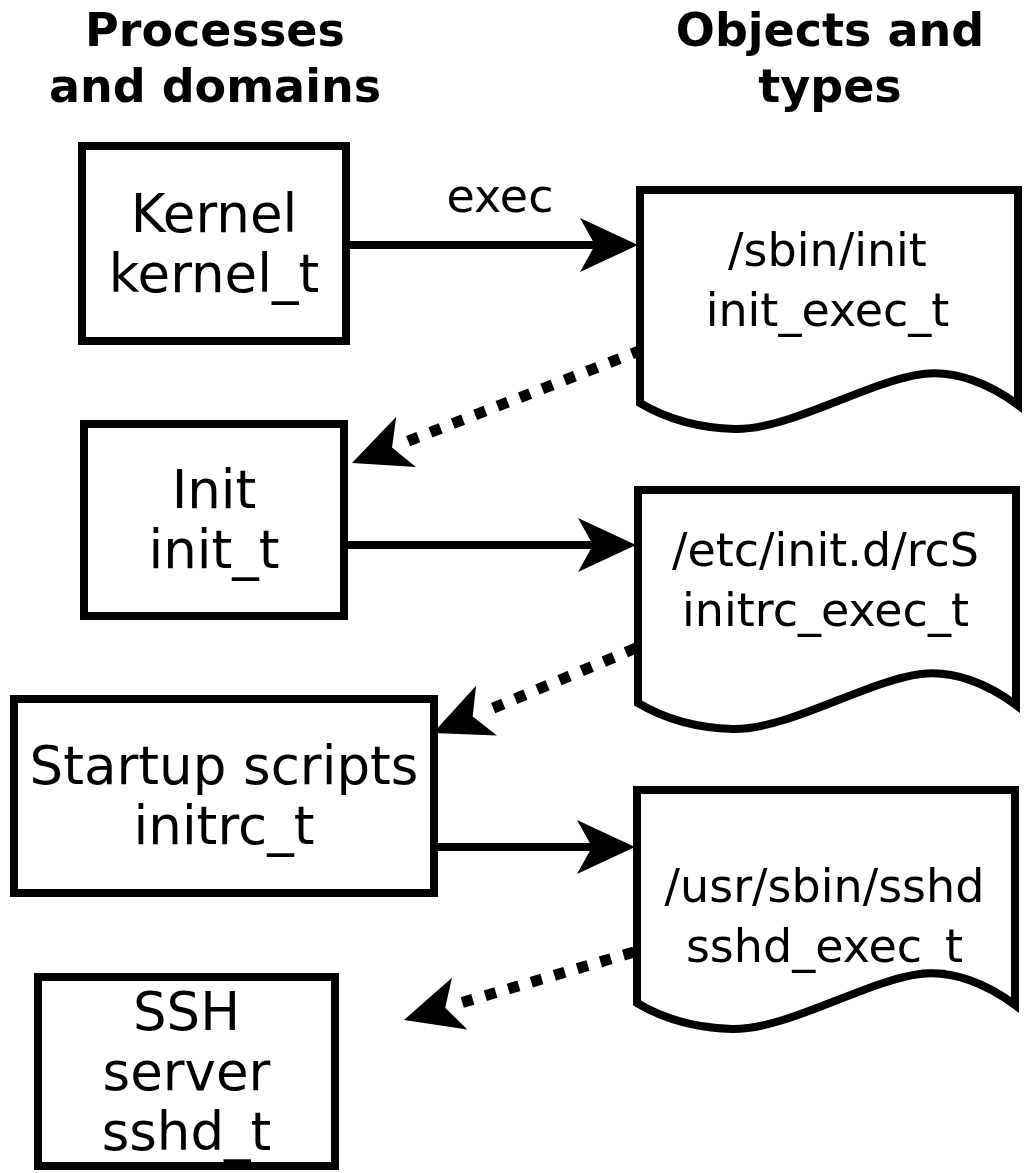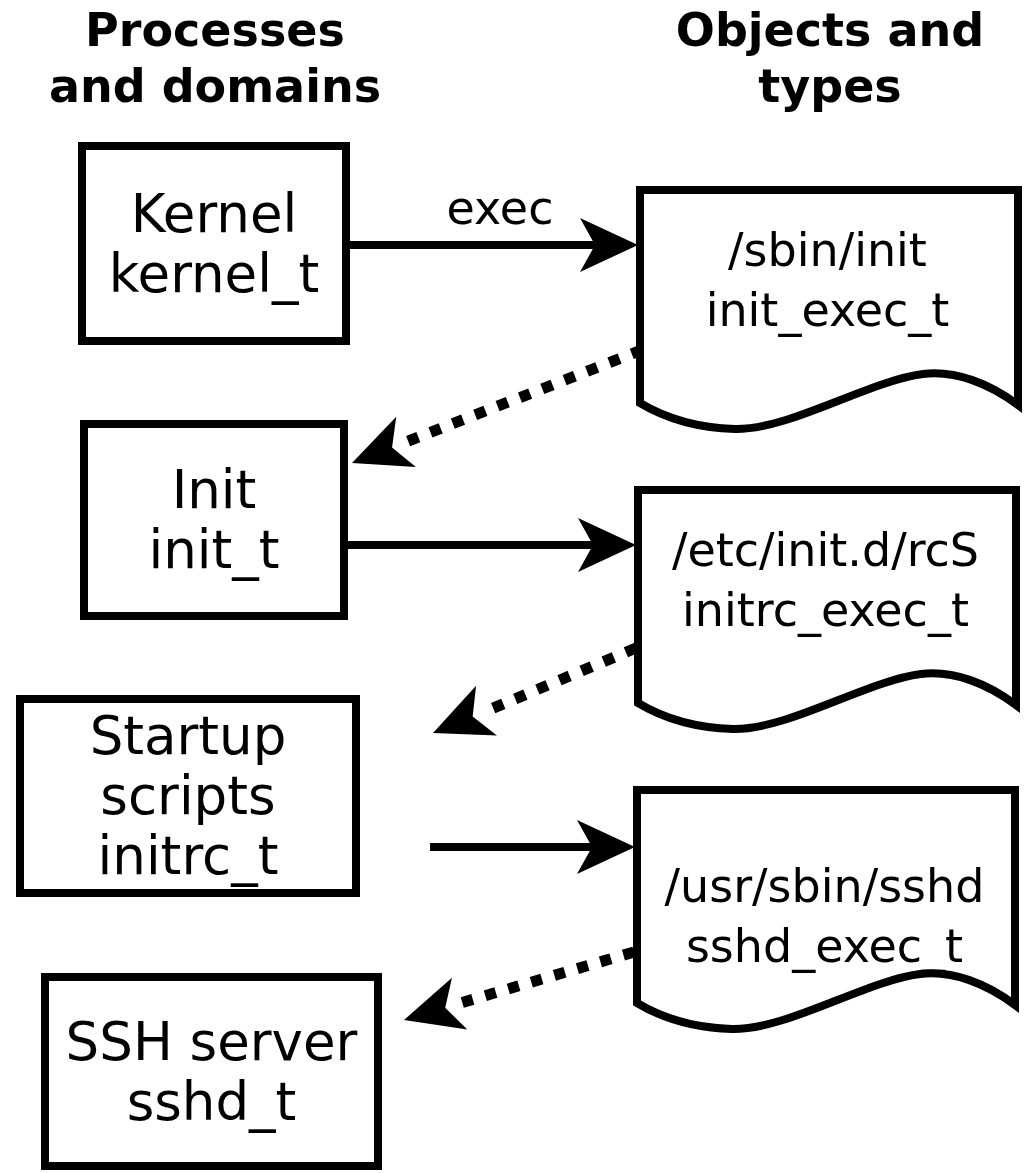--- a/index.html
+++ b/index.html
@@ -21,30 +21,30 @@
   }
   .hdr-left  { left:30px;  top:2px; width:370px; }
   .hdr-right { left:655px; top:2px; width:350px; }
   .pbox {
     position:absolute; border:8px solid var(--ink); box-sizing:border-box;
     display:flex; flex-direction:column; align-items:center; justify-content:center;
     font-size:53px; line-height:60px; text-align:center; background:transparent;
   }
   .box-kernel  { left:78px; top:142px; width:272px; height:203px; }
   .box-init    { left:80px; top:420px; width:268px; height:200px; }
-  .box-startup { left:16px;  top:695px; width:344px; height:202px; }
-  .box-ssh     { left:41px; top:973px; width:341px; height:197px; }
+  .box-startup { left:10px;  top:695px; width:428px; height:202px; }
+  .box-ssh     { left:34px; top:973px; width:305px; height:197px; }
   .doctext {
     position:absolute; font-size:46px; line-height:60px; text-align:center;
   }
   .doctext-1 { left:640px; top:220px; width:375px;text-align:center; }
   .doctext-2 { left:638px; top:520px; width:375px; }
   .doctext-3 { left:637px; top:820px; width:375px;margin-top:36px; }
   .edge-label {
-    position:absolute; left:420px; top:180px; width:160px;
+    position:absolute; left:420px; top:168px; width:160px;
     font-size:46px; line-height:56px; text-align:center;
   }
 </style>
 </head>
 <body>
 
 <div id="canvas">
 
   <svg id="arrow-layer" viewBox="0 0 1024 1173">
 

